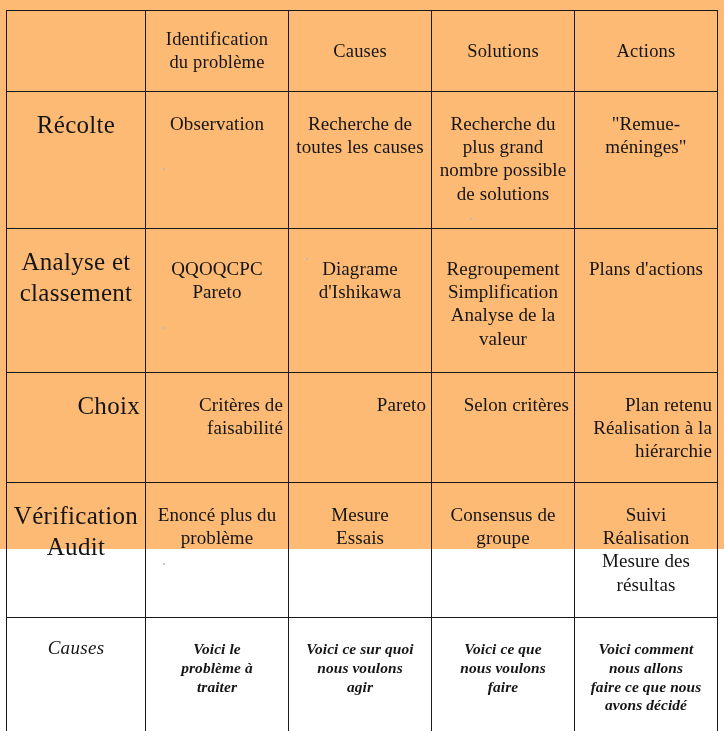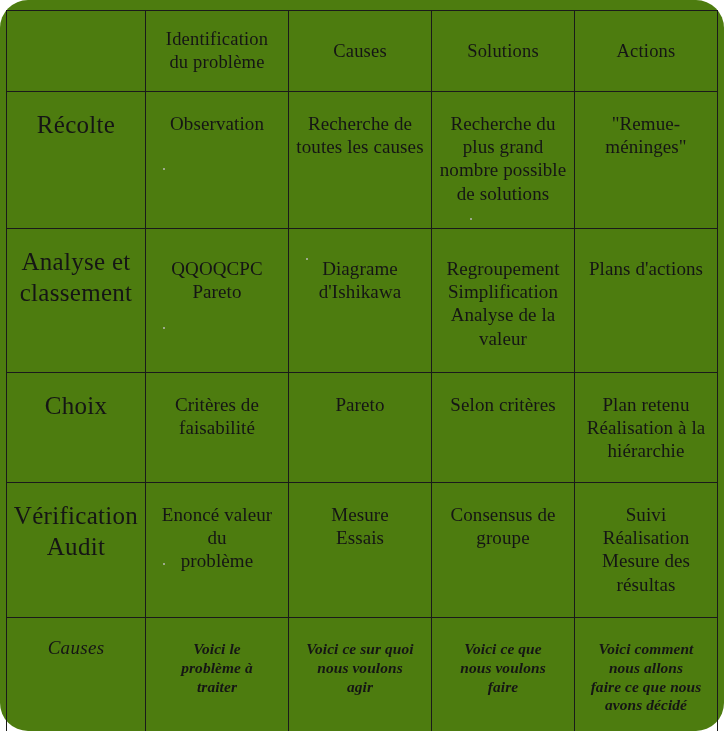--- a/index.html
+++ b/index.html
@@ -11,23 +11,22 @@
     width: 724px;
     height: 731px;
     font-family: "Liberation Serif", "DejaVu Serif", serif;
     color: #111111;
     overflow: hidden;
   }
 
   .sheet {
     position: relative;
     width: 724px;
-    height: 731px;
-    background: #4d7c0f;
-    border-radius: 28px;
+    height: 549px;
+    background: #fdba74;
   }
 
   table.matrix {
     position: absolute;
     left: 6px;
     top: 10px;
     width: 712px;
     border-collapse: collapse;
     table-layout: fixed;
   }
@@ -71,21 +70,21 @@
   }
   td.cell.italic-cell {
     font-style: italic;
     font-weight: 600;
     font-size: 15.4px;
   }
 
   
   tr.r-recolte  td { height: 112px; vertical-align: top; padding-top: 20px; }
   tr.r-analyse  td { height: 111px; vertical-align: top; padding-top: 28px; }
-  tr.r-choix    td { height: 85px;  vertical-align: top; padding-top: 20px; }
+  tr.r-choix    td { height: 85px;  vertical-align: top; padding-top: 20px; text-align: right; }
   tr.r-verif    td { height: 110px; vertical-align: top; padding-top: 20px; }
   tr.r-bilan    td { height: 102px; vertical-align: top; padding-top: 22px; }
 
   tr.r-recolte td.row-label,
   tr.r-analyse td.row-label,
   tr.r-choix   td.row-label,
   tr.r-verif   td.row-label,
   tr.r-bilan   td.row-label { padding-top: 18px; }
 
   .line { display: block; }
@@ -201,21 +200,21 @@
             <span class="line">hiérarchie</span>
           </td>
       </tr>
 
       <tr class="r-verif">
         <td class="row-label">
             <span class="line">Vérification</span>
             <span class="line">Audit</span>
           </td>
         <td class="cell">
-            <span class="line">Enoncé valeur du</span>
+            <span class="line">Enoncé plus du</span>
             <span class="line">problème</span>
           </td>
         <td class="cell">
             <span class="line">Mesure</span>
             <span class="line">Essais</span>
           </td>
         <td class="cell">
             <span class="line">Consensus de</span>
             <span class="line">groupe</span>
           </td>

